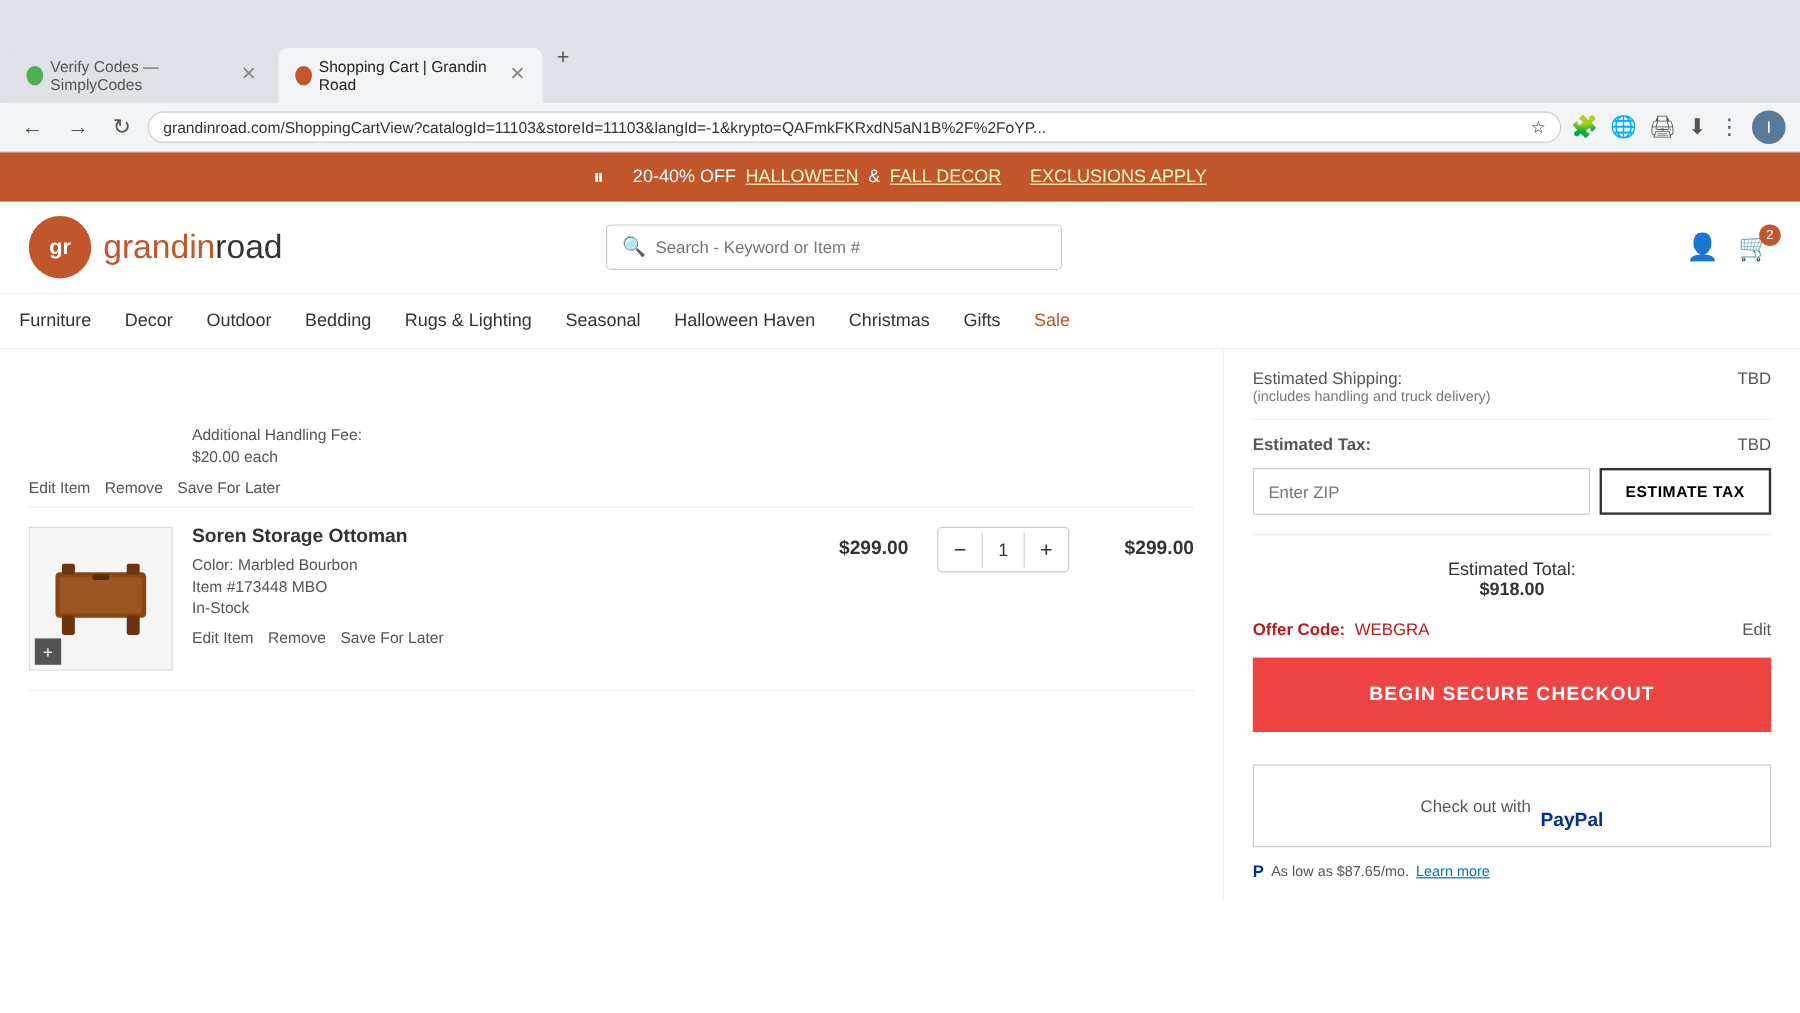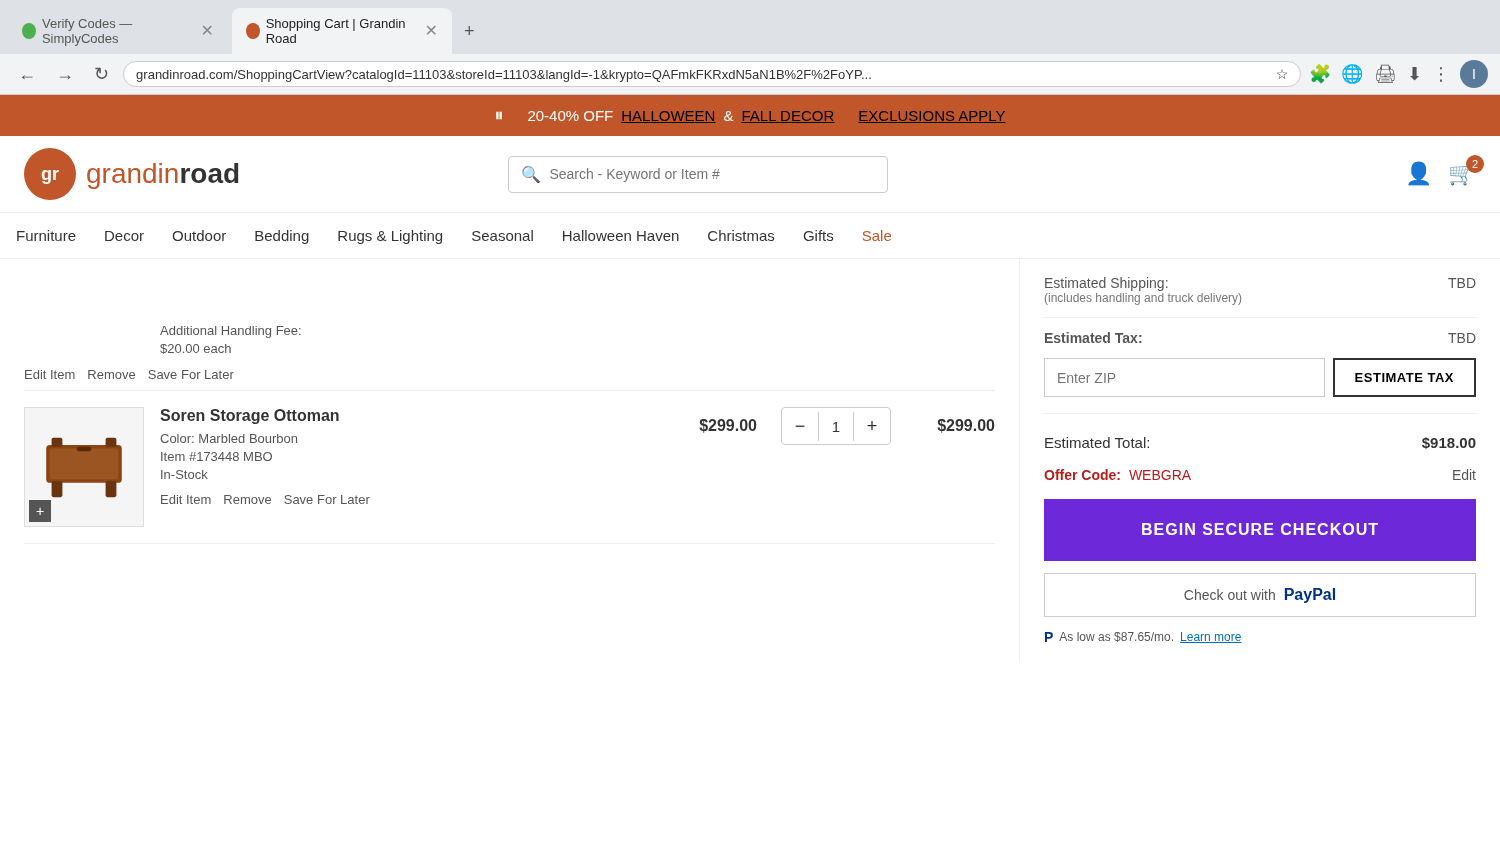--- a/index.html
+++ b/index.html
@@ -21,20 +21,21 @@
       display: flex;
       align-items: center;
       gap: 6px;
       padding: 8px 14px;
       border-radius: 8px 8px 0 0;
       font-size: 13px;
       cursor: pointer;
       max-width: 220px;
       background: #dee1e6;
       color: #555;
+      margin-top: 32px;
     }
     .tab.active {
       background: #f1f3f4;
       color: #222;
     }
     .tab-favicon {
       width: 16px;
       height: 16px;
       border-radius: 50%;
       display: inline-block;
@@ -97,21 +98,21 @@
       display: flex;
       align-items: center;
       justify-content: center;
       gap: 8px;
     }
     .promo-pause {
       margin-right: 16px;
       font-size: 18px;
       cursor: pointer;
     }
-    .promo-banner a { color: #000000; text-decoration: underline; }
+    .promo-banner a { color: #fef9c3; text-decoration: underline; }
 
     
     .site-header {
       display: flex;
       align-items: center;
       padding: 12px 24px;
       border-bottom: 1px solid #eee;
       gap: 20px;
     }
     .logo-area {
@@ -130,21 +131,21 @@
       justify-content: center;
       color: #fff;
       font-size: 18px;
       font-weight: bold;
     }
     .logo-text {
       font-size: 28px;
       color: #c0562a;
       font-weight: normal;
     }
-    .logo-text strong { font-weight: bold; color: #333; }
+    .logo-text strong { font-weight: normal; color: #333; }
     .search-bar {
       flex: 1;
       max-width: 380px;
       margin: 0 auto;
       display: flex;
       align-items: center;
       border: 1px solid #ccc;
       border-radius: 4px;
       padding: 8px 12px;
       gap: 8px;
@@ -378,23 +379,24 @@
       border: 2px solid #333;
       padding: 10px 20px;
       font-size: 13px;
       font-weight: bold;
       cursor: pointer;
       letter-spacing: 0.5px;
     }
     .estimated-total-row {
       display: flex;
       justify-content: space-between;
-      align-items: flex-start;
+      align-items: center;
       margin-bottom: 16px;
       padding-top: 8px;
+      flex-direction: column;
     }
     .estimated-total-label {
       font-size: 15px;
       color: #333;
     }
     .estimated-total-value {
       font-size: 15px;
       color: #333;
       font-weight: bold;
     }
@@ -408,48 +410,49 @@
       font-size: 14px;
       color: #b91c1c;
     }
     .offer-edit-link {
       font-size: 14px;
       color: #555;
       cursor: pointer;
     }
     .checkout-btn {
       width: 100%;
-      background: #6d28d9;
+      background: #ef4444;
       color: #fff;
       border: none;
       padding: 22px;
       font-size: 16px;
       font-weight: bold;
       letter-spacing: 1px;
       cursor: pointer;
-      margin-bottom: 12px;
+      margin-bottom: 27px;
     }
     .paypal-btn {
       width: 100%;
       background: #fff;
       border: 1px solid #ccc;
       padding: 12px;
       cursor: pointer;
       display: flex;
       align-items: center;
       justify-content: center;
       gap: 8px;
       font-size: 14px;
       color: #555;
       margin-bottom: 12px;
     }
     .paypal-logo {
       color: #003087;
       font-weight: bold;
       font-size: 16px;
+      margin-top: 25px;
     }
     .paypal-promo {
       font-size: 12px;
       color: #555;
       display: flex;
       align-items: center;
       gap: 6px;
     }
     .paypal-promo a {
       color: #0070ba;

